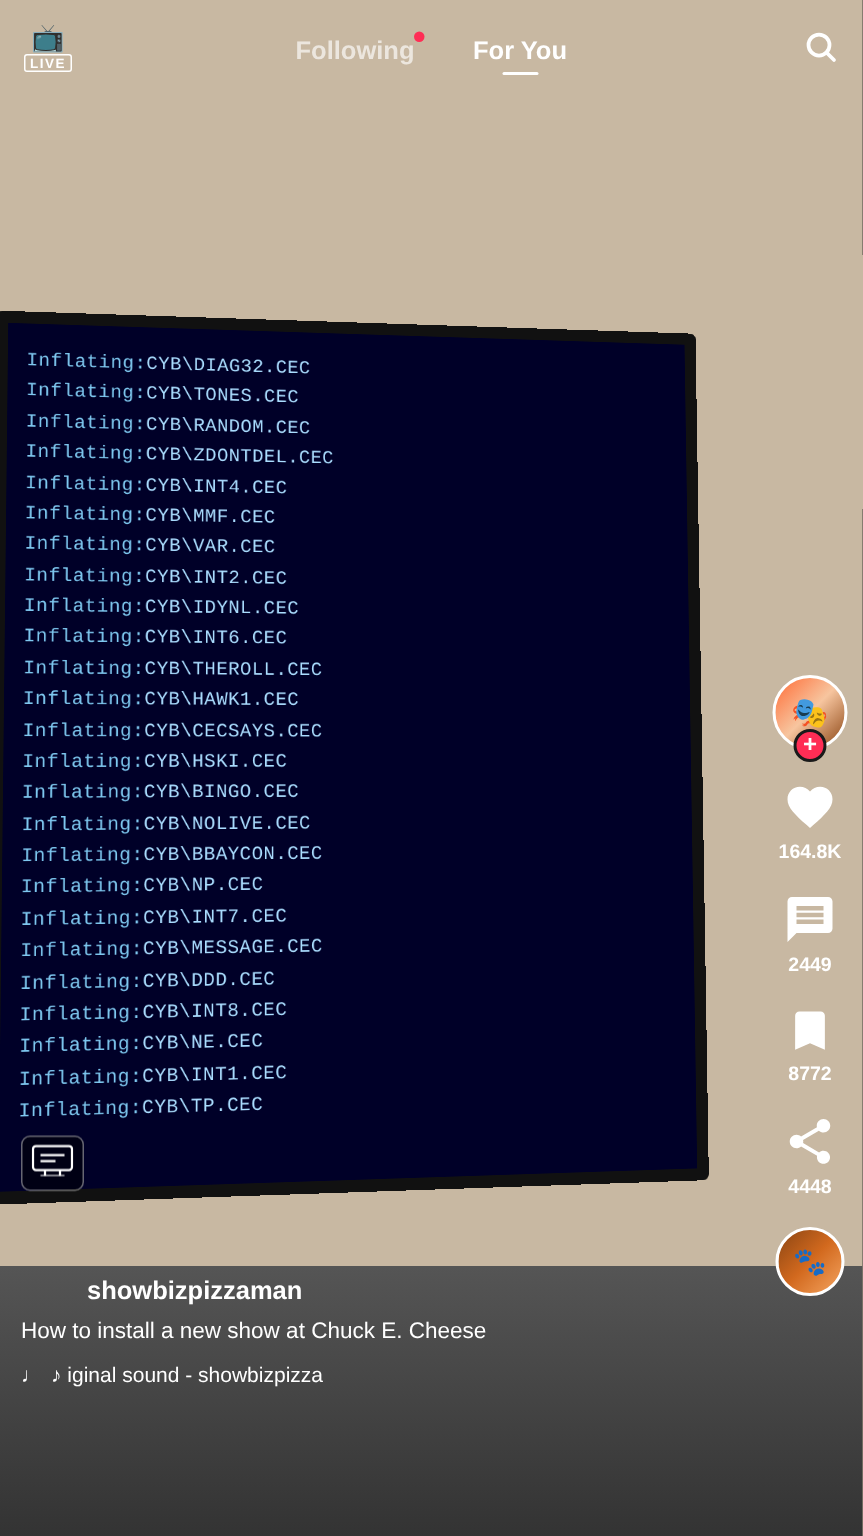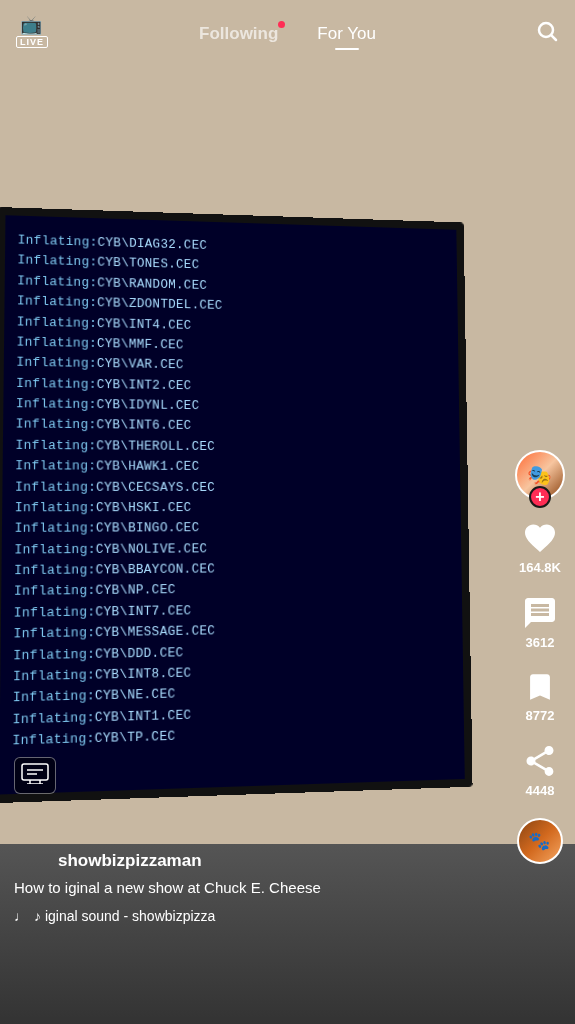--- a/index.html
+++ b/index.html
@@ -130,21 +130,21 @@
     .nav-tab {
       font-size: 17px;
       font-weight: 600;
       color: rgba(255,255,255,0.65);
       position: relative;
       cursor: pointer;
     }
 
     .nav-tab.active {
       color: white;
-      font-weight: 400;
+      font-weight: 700;
     }
 
     .nav-tab.active::after {
       content: '';
       position: absolute;
       bottom: -6px;
       left: 50%;
       transform: translateX(-50%);
       width: 24px;
       height: 2px;
@@ -454,21 +454,21 @@
     <svg width="36" height="36" viewBox="0 0 24 24" fill="white">
       <path d="M12 21.35l-1.45-1.32C5.4 15.36 2 12.28 2 8.5 2 5.42 4.42 3 7.5 3c1.74 0 3.41.81 4.5 2.09C13.09 3.81 14.76 3 16.5 3 19.58 3 22 5.42 22 8.5c0 3.78-3.4 6.86-8.55 11.54L12 21.35z"></path>
     </svg>
     <span class="action-count">164.8K</span>
   </div>
 
   <div class="action-btn">
     <svg width="36" height="36" viewBox="0 0 24 24" fill="white">
       <path d="M20 2H4c-1.1 0-2 .9-2 2v18l4-4h14c1.1 0 2-.9 2-2V4c0-1.1-.9-2-2-2zm-2 12H6v-2h12v2zm0-3H6V9h12v2zm0-3H6V6h12v2z"></path>
     </svg>
-    <span class="action-count">3612</span>
+    <span class="action-count">2449</span>
   </div>
 
   <div class="action-btn">
     <svg width="34" height="34" viewBox="0 0 24 24" fill="white">
       <path d="M17 3H7c-1.1 0-1.99.9-1.99 2L5 21l7-3 7 3V5c0-1.1-.9-2-2-2z"></path>
     </svg>
     <span class="action-count">8772</span>
   </div>
 
   <div class="action-btn">
@@ -489,18 +489,18 @@
     <line x1="9" y1="18" x2="9" y2="22"></line>
     <line x1="19" y1="18" x2="19" y2="22"></line>
     <line x1="6" y1="22" x2="22" y2="22"></line>
     <line x1="6" y1="8" x2="22" y2="8"></line>
     <line x1="6" y1="12" x2="16" y2="12"></line>
   </svg>
 </div>
 
 <div class="bottom-info">
   <div class="username">showbizpizzaman</div>
-  <div class="description">How to iginal a new show at Chuck E. Cheese</div>
+  <div class="description">How to install a new show at Chuck E. Cheese</div>
   <div class="sound-row">
     <span class="music-icon">♩</span>
     <span class="sound-text">♪ iginal sound - showbizpizza</span>
   </div>
 </div>
 
 </body></html>

